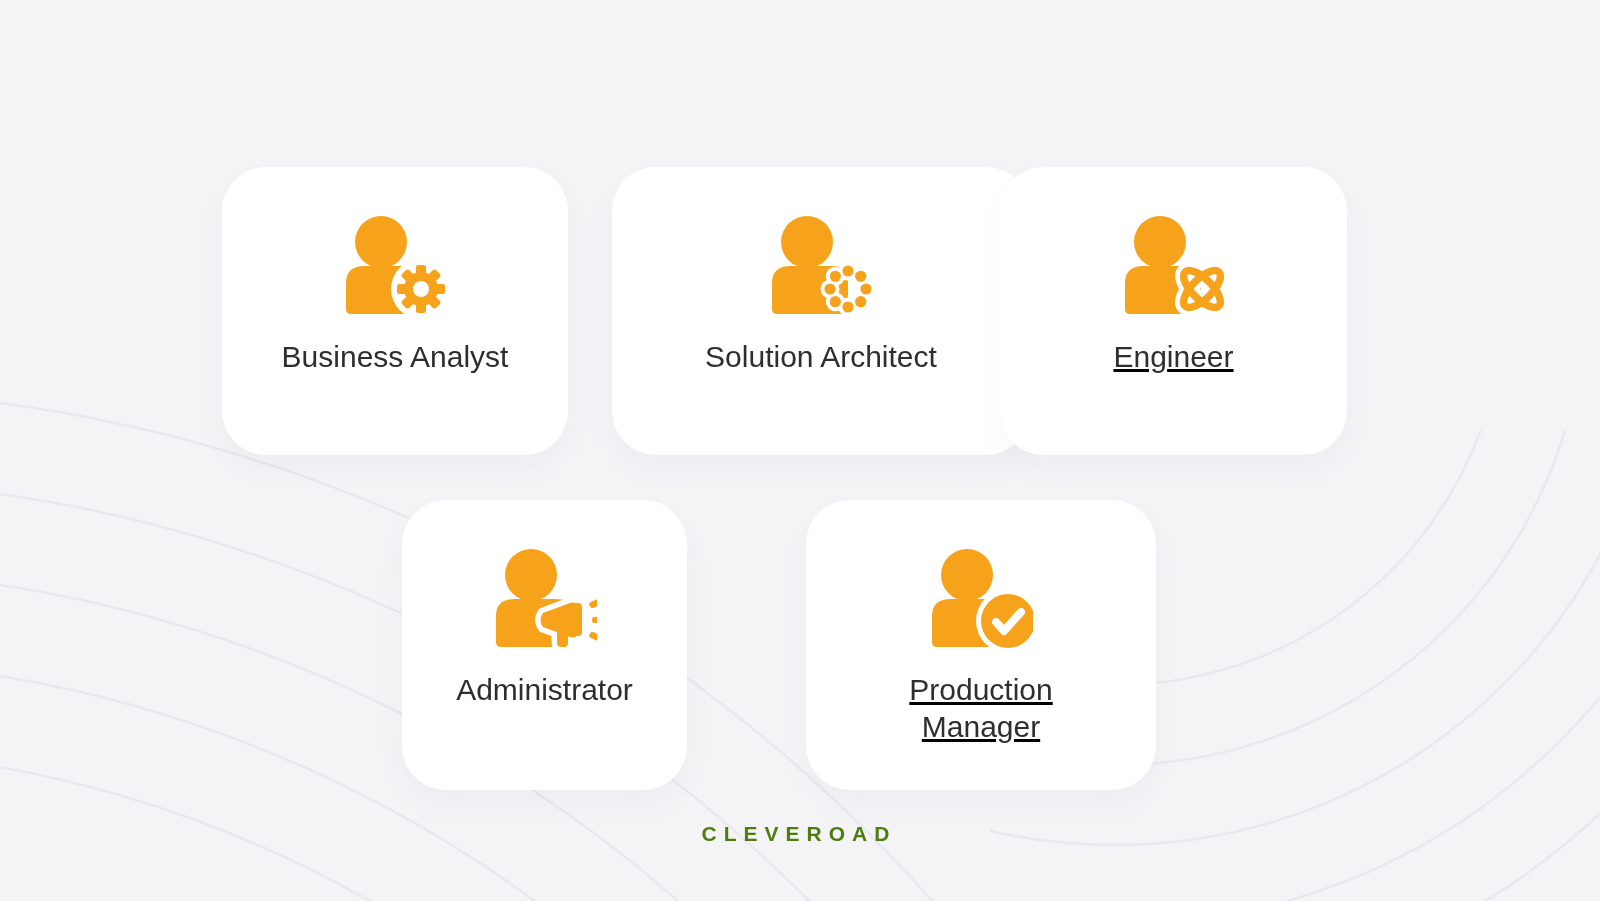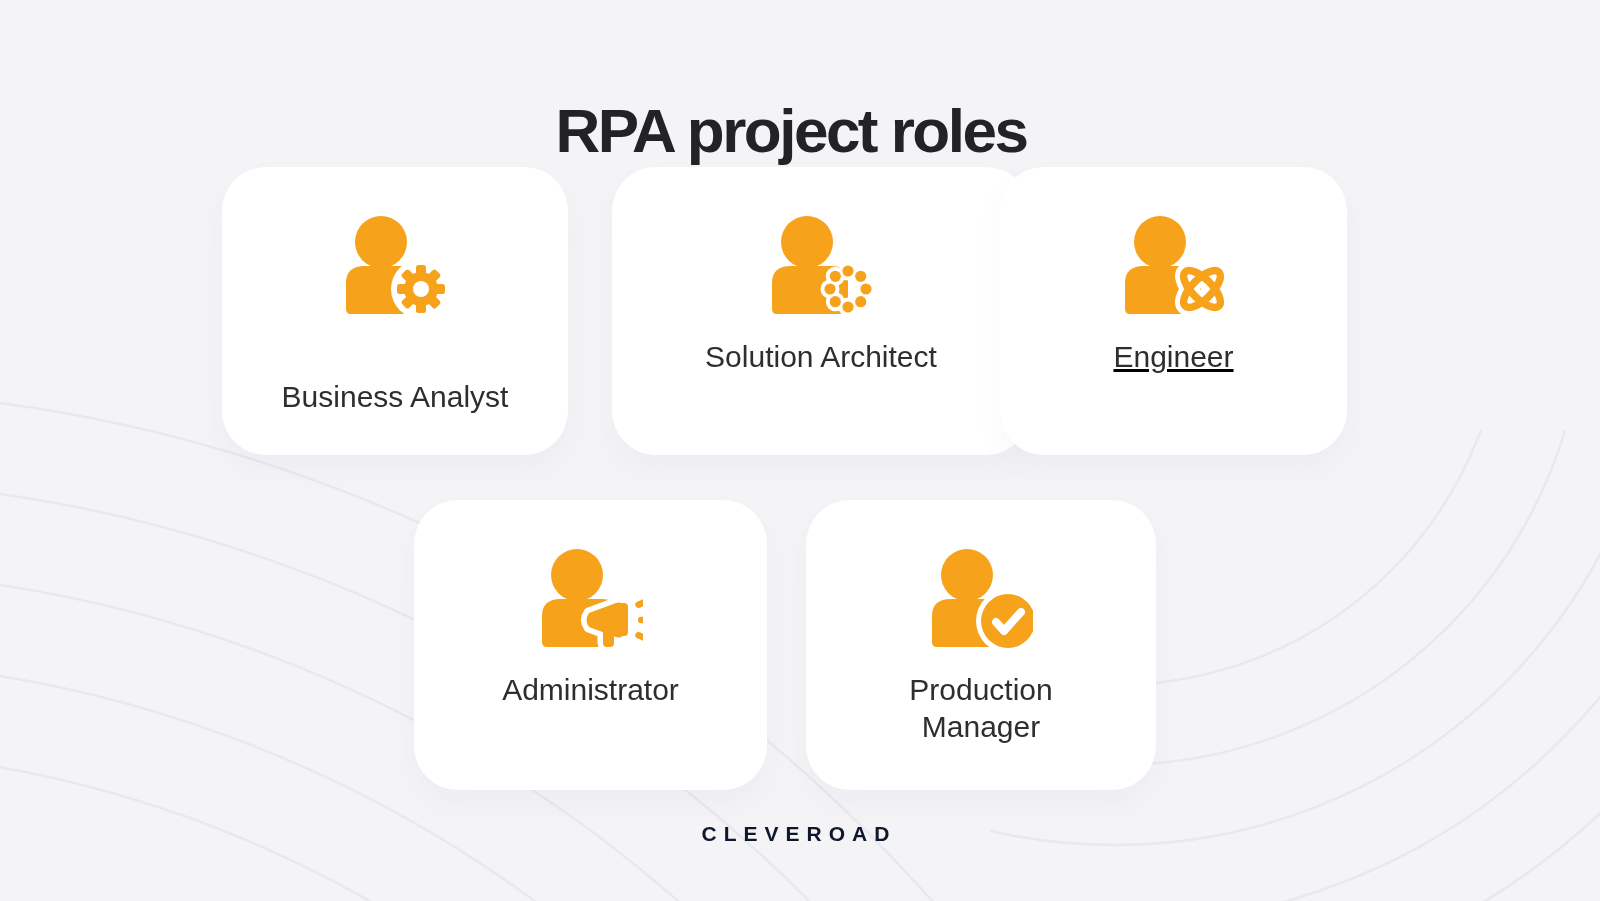--- a/index.html
+++ b/index.html
@@ -16,35 +16,35 @@
     position:absolute;left:791px;top:56px;transform:translateX(-50%);
     font-size:62px;font-weight:800;letter-spacing:-2.5px;
     color:#232326;white-space:nowrap;z-index:2;line-height:1.05;
   }
   .card{
     position:absolute;background:#FFFFFF;border-radius:44px;
     box-shadow:0 14px 30px rgba(70,70,110,0.04);
     display:flex;flex-direction:column;align-items:center;
     padding-top:48px;box-sizing:border-box;z-index:1;
   }
-  .card-1{left:222px;top:167px;width:346px;height:288px;gap:40px;}
+  .card-1{left:222px;top:167px;width:346px;height:288px;}
   .card-2{left:612px;top:167px;width:418px;height:288px;}
   .card-3{left:1000px;top:167px;width:347px;height:288px;text-decoration:underline;}
-  .card-4{left:414px;top:500px;width:353px;height:290px;}
-  .card-5{left:806px;top:500px;width:350px;height:290px;}
+  .card-4{left:402px;top:500px;width:285px;height:290px;}
+  .card-5{left:806px;top:500px;width:350px;height:290px;text-decoration:underline;}
   .role-icon{width:104px;height:102px;display:block;flex:0 0 auto;}
   .role-label{
     margin-top:21px;max-width:234px;
     font-size:30px;line-height:37px;font-weight:500;
     color:#2E2E31;text-align:center;
   }
   .brand{
     position:absolute;left:799px;top:822px;transform:translateX(-50%);
     font-size:21px;font-weight:700;letter-spacing:7px;
-    color:#0f172a;white-space:nowrap;z-index:1;
+    color:#4d7c0f;white-space:nowrap;z-index:1;
   }
 </style>
 </head>
 <body>
 
 <div class="stage">
 
   <svg class="bg-arcs" width="1600" height="901" viewBox="0 0 1600 901">
     <defs>
       <clipPath id="br-clip">
@@ -60,21 +60,20 @@
     </g>
     <g fill="none" stroke="#E8E8EE" stroke-width="2.5" clip-path="url(#br-clip)">
       <circle cx="1115" cy="295" r="390"></circle>
       <circle cx="1115" cy="295" r="470"></circle>
       <circle cx="1115" cy="295" r="550"></circle>
       <circle cx="1115" cy="295" r="630"></circle>
       <circle cx="1115" cy="295" r="710"></circle>
     </g>
   </svg>
 
-  <h1 class="page-title">RPA project roles</h1>
 
   <div class="card card-1">
     <svg class="role-icon" viewBox="0 0 104 102">
       <g fill="#F6A21B">
         <circle cx="38" cy="27" r="26"></circle>
         <path d="M8,99 Q3,99 3,94 L3,68 Q3,51 22,51 L62,51 Q79,51 79,61 L79,94 Q79,99 74,99 Z"></path>
       </g>
       <circle cx="78" cy="74" r="30" fill="#FFFFFF"></circle>
       <g transform="translate(78,74)" fill="#F6A21B">
         <rect x="-5" y="-24" width="10" height="11" rx="2.5"></rect>

